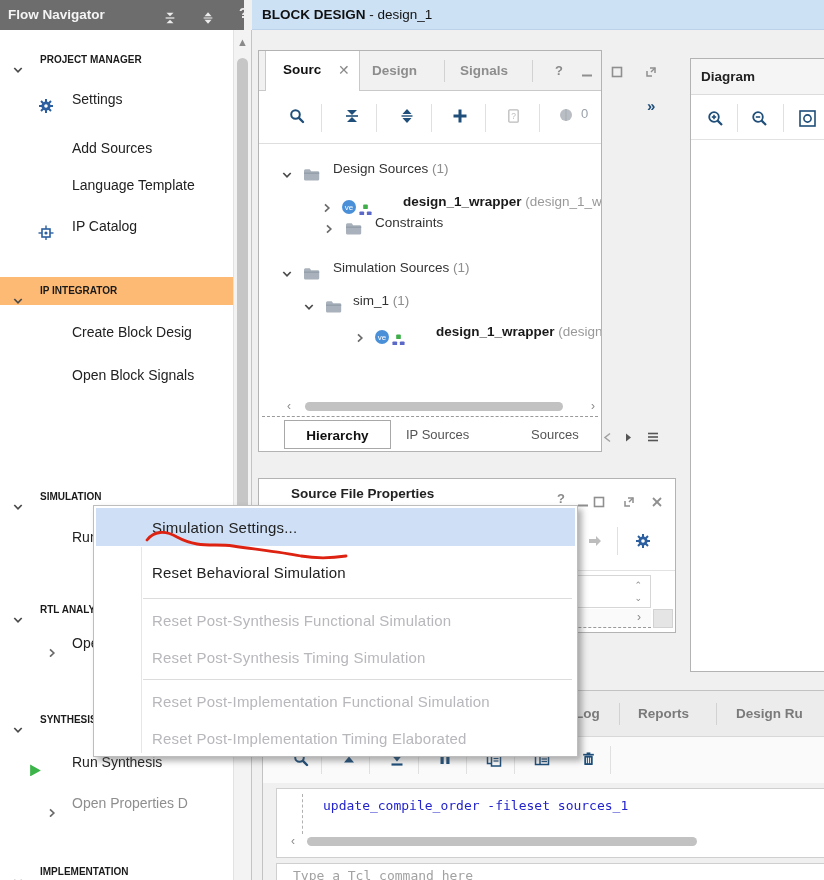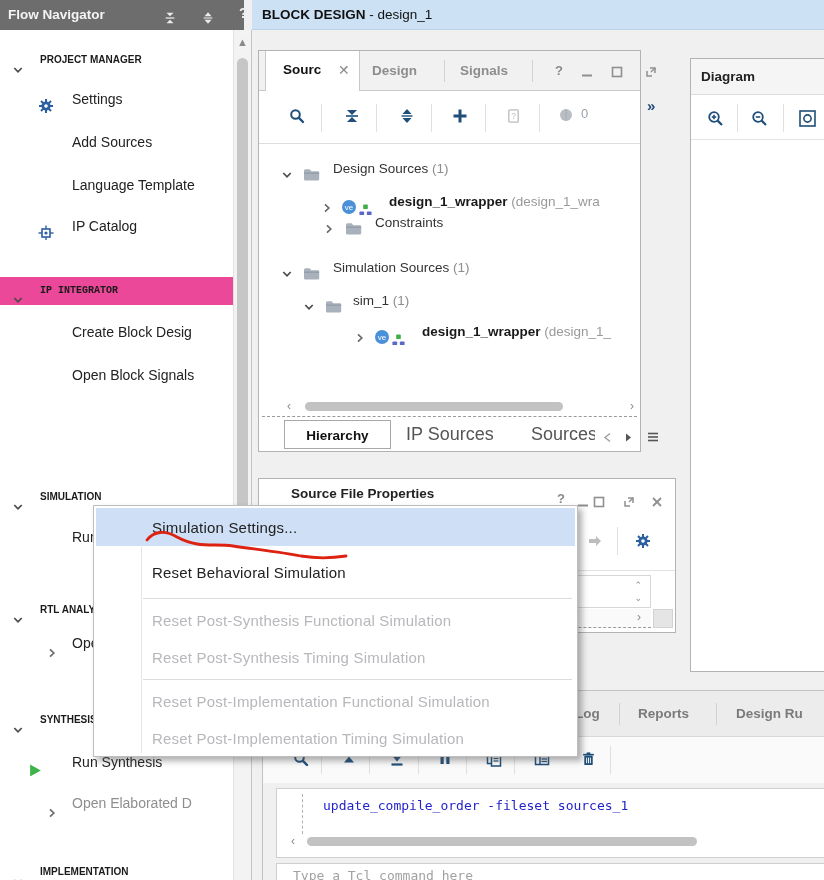--- a/index.html
+++ b/index.html
@@ -23,31 +23,31 @@
   
   .sidebar { position:absolute; left:0; top:30px; width:233px; height:850px; background:#fff; overflow:hidden; }
   .sb-row { position:absolute; left:0; width:233px; height:28px; line-height:28px; white-space:nowrap;
             overflow:hidden; font-size:14px; color:#222; }
   .sb-sec-label { position:absolute; left:40px; font-weight:bold; font-size:10px; color:#1a1a1a; }
   .sb-item-label { position:absolute; left:72px; }
   .sb-chev { position:absolute; left:12px; top:9px; }
   .sb-ichev { position:absolute; left:46px; top:9px; }
   .sb-ic { position:absolute; left:38px; top:6px; }
   .sb-play { position:absolute; left:28px; top:7px; }
-  .sel { background:#ec4899;font-family:Liberation Mono, monospace; }
+  .sel { background:#fdba74; }
   .muted { color:#8e8e8e; }
 
   .sb-track { position:absolute; left:233px; top:30px; width:19px; height:850px; background:#f3f3f3;
               border-left:1px solid #e2e2e2; border-right:1px solid #c4c4c4; }
   .sb-up { position:absolute; left:3px; top:6px; color:#8a8a8a; font-size:11px; }
   .sb-thumb { position:absolute; left:3px; top:28px; width:11px; height:512px; background:#c6c6c6; border-radius:6px; }
 
   
   .panel { position:absolute; background:#fff; border:1px solid #b3b3b3; }
-  .sources { left:258px; top:50px; width:383px; height:402px;padding-left:44px; }
+  .sources { left:258px; top:50px; width:344px; height:402px;padding-left:44px; }
   .props   { left:258px; top:478px; width:418px; height:155px; }
   .diagram { left:690px; top:58px; width:140px; height:614px; border-right:none; }
 
   
   .src-tabbar { position:absolute; left:0; top:0; right:0; height:40px; background:#f1f1f1; border-bottom:1px solid #c9c9c9; }
   .src-tab-active { position:absolute; left:6px; top:0; width:95px; height:40px; background:#fff; z-index:2;
                     border-left:1px solid #c9c9c9; border-right:1px solid #c9c9c9; }
   .src-tab-active .lbl { position:absolute; left:17px; top:0; line-height:38px; font-weight:bold; font-size:13.5px; color:#111; }
   .src-tab-active .x { position:absolute; left:72px; top:0; line-height:38px; color:#8a8a8a; font-size:14px; }
   .src-tab { position:absolute; top:0; height:40px; line-height:40px; font-size:13.5px; font-weight:bold; color:#8d8d8d; }
@@ -61,31 +61,31 @@
   .tb-sep { position:absolute; top:13px; height:28px; border-left:1px solid #e0e0e0; }
   .badge0 { position:absolute; font-size:13px; color:#9aa1ab; top:15px; }
   .ovf { position:absolute; top:6px; color:#1e4e79; font-weight:bold; font-size:15px; }
 
   
   .tree-row { position:absolute; left:0; right:0; height:27px; line-height:27px; white-space:nowrap; overflow:hidden; font-size:13.5px; color:#333; }
   .tr-chev { position:absolute; top:8px; }
   .tr-ic { position:absolute; top:5px; }
   .tr-txt { position:absolute; }
   .tree-count { color:#8d8d8d; }
-  .tree-name { font-weight:bold; color:#1a1a1a; }
+  .tree-name { font-weight:bold; color:#1a1a1a;margin-left:14px; }
   .tree-suffix { color:#999; font-weight:normal; }
 
   
   .hscroll { position:absolute; left:4px; right:4px; top:348px; height:15px; }
   .hs-arrow { position:absolute; top:0; color:#8a8a8a; font-size:12px; line-height:15px; }
   .hs-thumb { position:absolute; top:3px; height:9px; background:#c2c2c2; border-radius:5px; }
   .dashline { position:absolute; left:3px; right:3px; top:365px; border-top:1px dashed #9a9a9a; }
   .hier-tab { position:absolute; left:25px; top:369px; width:107px; height:29px; line-height:29px; text-align:center;
               background:#fff; border:1px solid #a8a8a8; font-weight:bold; font-size:13.5px; color:#111; }
-  .btab { position:absolute; top:369px; height:29px; line-height:29px; font-size:18px; color:#555; white-space:nowrap; overflow:hidden; }
+  .btab { position:absolute; top:369px; height:29px; line-height:29px; font-size:13px; color:#555; white-space:nowrap; overflow:hidden; }
   .btab-ic { position:absolute; top:378px; }
 
   
   .props-header { position:absolute; left:0; top:0; right:0; height:30px; background:#fff; }
   .props-title { position:absolute; left:32px; top:0; line-height:30px; font-weight:bold; font-size:13.5px; color:#222; white-space:nowrap; }
   .props-toolbar { position:absolute; left:0; top:30px; right:0; height:62px; border-bottom:1px solid #e2e2e2; }
   .props-box { position:absolute; left:6px; right:24px; top:96px; height:33px; background:#fff; border:1px solid #d6d6d6; }
   .props-vchev { position:absolute; right:8px; color:#8a8a8a; font-size:9px; line-height:9px; }
   .props-row2 { position:absolute; left:6px; right:24px; top:130px; height:19px; background:#fafafa; border-bottom:1px dashed #9a9a9a; }
   .props-corner { position:absolute; right:2px; top:130px; width:20px; height:19px; background:#e5e5e5; border:1px solid #d2d2d2; }
@@ -163,21 +163,21 @@
                 <line x1="3" y1="3" x2="5.2" y2="5.2"></line>
                 <line x1="10.8" y1="10.8" x2="13" y2="13"></line>
                 <line x1="13" y1="3" x2="10.8" y2="5.2"></line>
                 <line x1="5.2" y1="10.8" x2="3" y2="13"></line>
               </g>
               <circle cx="8" cy="8" r="4.6" fill="#2b5fa0"></circle>
               <circle cx="8" cy="8" r="1.8" fill="#fff"></circle>
             </svg></span></span>
         <span class="sb-item-label ">Settings</span>
       </div>
-      <div class="sb-row" style="top: 98px;">
+      <div class="sb-row" style="top: 104px;">
         <span class="sb-item-label ">Add Sources</span>
       </div>
       <div class="sb-row" style="top: 141px;">
         <span class="sb-item-label ">Language Template</span>
       </div>
       <div class="sb-row" style="top: 182px;">
         <span class="sb-ic"><span class="ic "><svg width="16" height="16" viewBox="0 0 16 16">
               <rect x="4" y="4" width="8" height="8" fill="none" stroke="#2b5fa0" stroke-width="1.6"></rect>
               <g stroke="#2b5fa0" stroke-width="1.4">
                 <line x1="8" y1="0.5" x2="8" y2="4"></line>
@@ -231,21 +231,21 @@
       <div class="sb-row" style="top: 718px;">
         <span class="sb-play"><span class="ic "><svg width="15" height="15" viewBox="0 0 14 14">
               <path d="M2 1.5L12 7 2 12.5z" fill="#3cb44a"></path>
             </svg></span></span>
         <span class="sb-item-label ">Run Synthesis</span>
       </div>
       <div class="sb-row" style="top: 759px;">
         <span class="sb-ichev"><span class="ic "><svg width="12" height="12" viewBox="0 0 12 12">
               <path d="M4 2.3l3.8 3.7L4 9.7" fill="none" stroke="#6a6a6a" stroke-width="1.7"></path>
             </svg></span></span>
-        <span class="sb-item-label muted">Open Elaborated D</span>
+        <span class="sb-item-label muted">Open Properties D</span>
       </div>
       <div class="sb-row" style="top: 828px;">
         <span class="sb-chev"><span class="ic "><svg width="12" height="12" viewBox="0 0 12 12">
               <path d="M2.3 4l3.7 3.8L9.7 4" fill="none" stroke="#4a4a4a" stroke-width="1.7"></path>
             </svg></span></span>
         <span class="sb-sec-label">IMPLEMENTATION</span>
       </div>
     </div>
   <div class="sb-track">
     <span class="sb-up">▲</span>
@@ -564,19 +564,19 @@
 
   <div class="menu" id="menu">
       <div class="menu-gutter"></div>
       <div class="menu-sep" style="top:92px"></div>
       <div class="menu-sep" style="top:173px"></div>
       <div class="menu-item mi-highlight" style="top: 2px; height: 38px;">Simulation Settings...</div>
       <div class="menu-item mi-enabled" style="top: 43px; height: 46px;">Reset Behavioral Simulation</div>
       <div class="menu-item mi-disabled" style="top: 96px; height: 37px;">Reset Post-Synthesis Functional Simulation</div>
       <div class="menu-item mi-disabled" style="top: 133px; height: 37px;">Reset Post-Synthesis Timing Simulation</div>
       <div class="menu-item mi-disabled" style="top: 177px; height: 37px;">Reset Post-Implementation Functional Simulation</div>
-      <div class="menu-item mi-disabled" style="top: 214px; height: 36px;">Reset Post-Implementation Timing Simulation</div>
+      <div class="menu-item mi-disabled" style="top: 214px; height: 36px;">Reset Post-Implementation Timing Elaborated</div>
     </div>
 
   <svg class="squiggle">
     <path d="M147,540 C154,531 165,530 177,537 C199,549 214,543 233,546 C261,550 281,552 301,556 C319,559 333,558 346,556" fill="none" stroke="#dd2211" stroke-width="2.8" stroke-linecap="round"></path>
   </svg>
 </div>
 
 </body></html>

